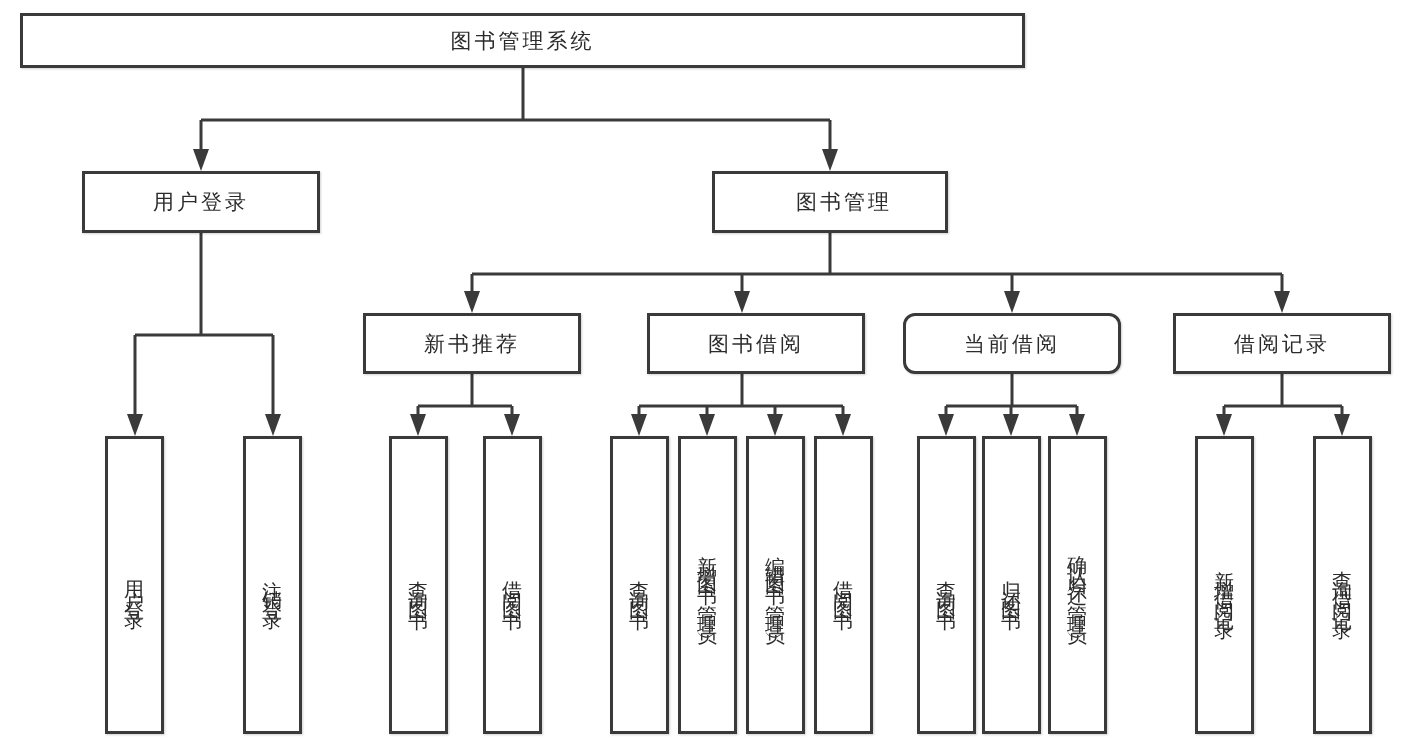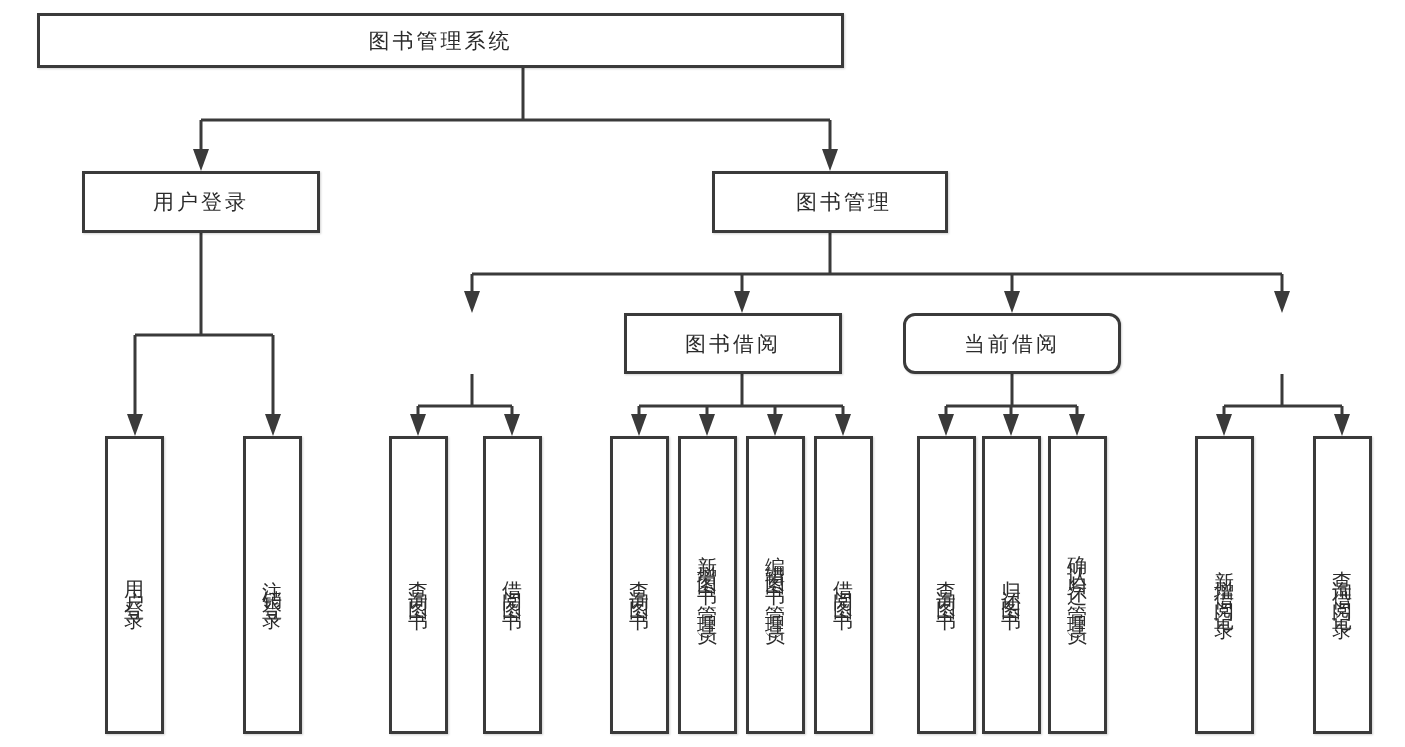--- a/index.html
+++ b/index.html
@@ -14,25 +14,25 @@
   .node{
     position:absolute;
     box-sizing:border-box;
     background:#ffffff;
     border:3px solid #3a3a3a;
     color:#2b2b2b;
     display:flex;align-items:center;justify-content:center;
     box-shadow:1px 1px 2px rgba(0,0,0,0.18);
   }
   .h{font-size:21px;letter-spacing:3px;}
-  .root{left:37px;top:13px;width:807px;height:55px;}
+  .root{left:20px;top:13px;width:1005px;height:55px;}
   .l2a{left:82px;top:171px;width:238px;height:62px;}
   .l2b{left:712px;top:171px;width:236px;height:62px;padding-left:28px;}
   .l3{top:313px;width:218px;height:61px;}
-  .l3a{left:363px;} .l3b{left:624px;text-align:center;} .l3c{left:903px;border-radius:12px;} .l3d{left:1173px;}
+  .l3a{left:363px;} .l3b{left:647px;text-align:center;} .l3c{left:903px;border-radius:12px;} .l3d{left:1173px;}
   .leaf{
     top:436px;width:59px;height:298px;
     font-size:20px;
   }
   .leaf span{
     writing-mode:vertical-rl;
     text-orientation:mixed;
     letter-spacing:10px;
     line-height:1;
     white-space:nowrap;
@@ -95,25 +95,31 @@
     <span>图书管理系统</span>
   </div>
 
   <div class="node h l2a">
     <span>用户登录</span>
   </div>
   <div class="node h l2b">
     <span>图书管理</span>
   </div>
 
+  <div class="node h l3 l3a">
+    <span>新书推荐</span>
+  </div>
   <div class="node h l3 l3b">
     <span>图书借阅</span>
   </div>
   <div class="node h l3 l3c">
     <span>当前借阅</span>
+  </div>
+  <div class="node h l3 l3d">
+    <span>借阅记录</span>
   </div>
 
   <div class="node leaf" style="left:105px">
     <span>用户登录</span>
   </div>
   <div class="node leaf" style="left:243px">
     <span>注销登录</span>
   </div>
 
   <div class="node leaf" style="left:389px">

